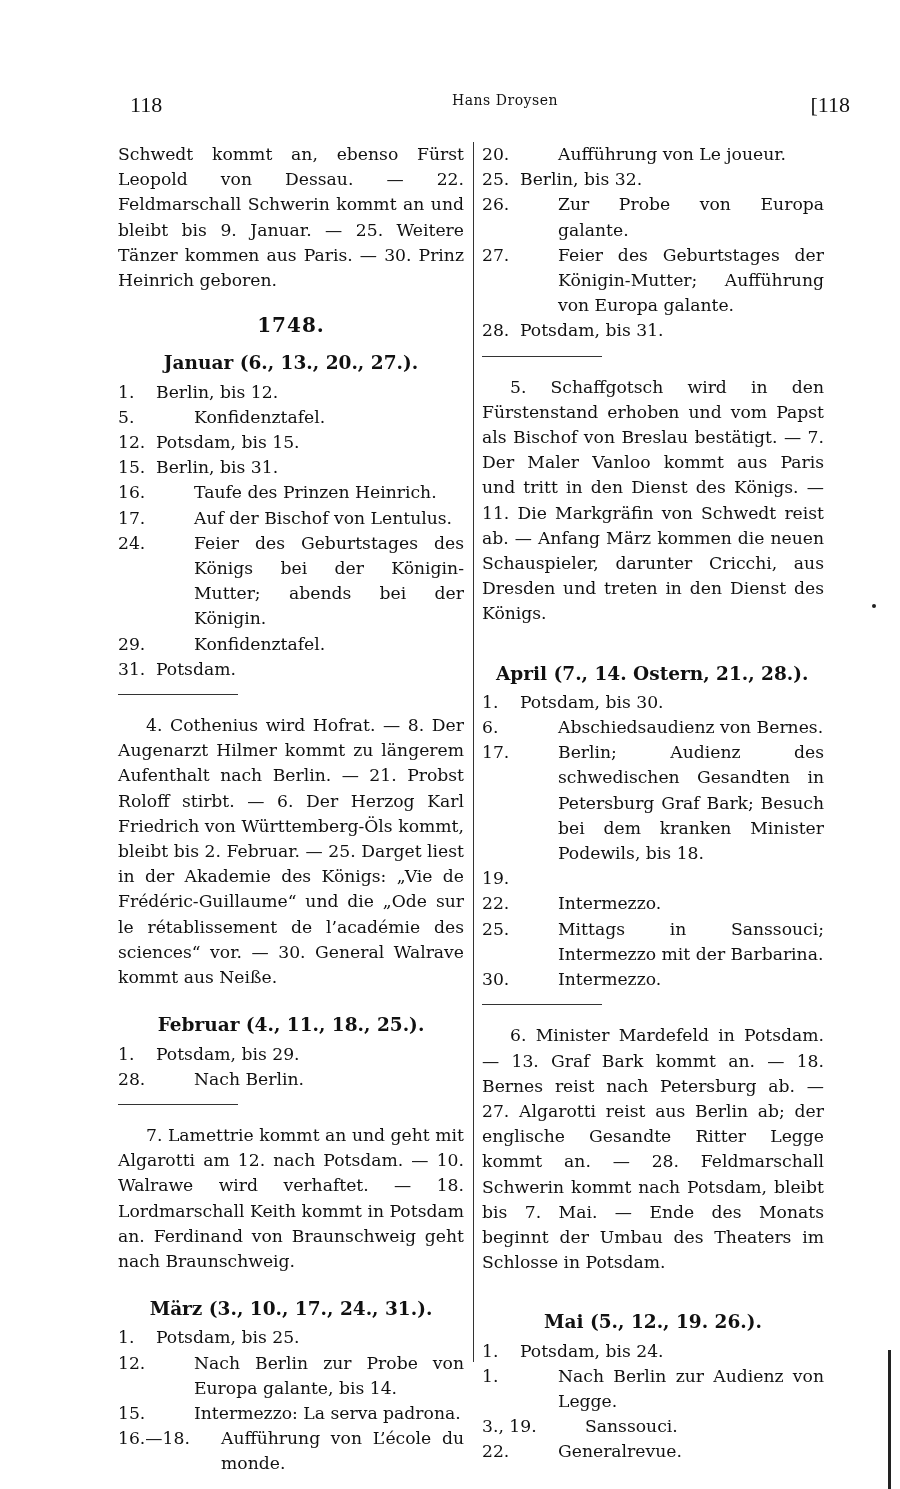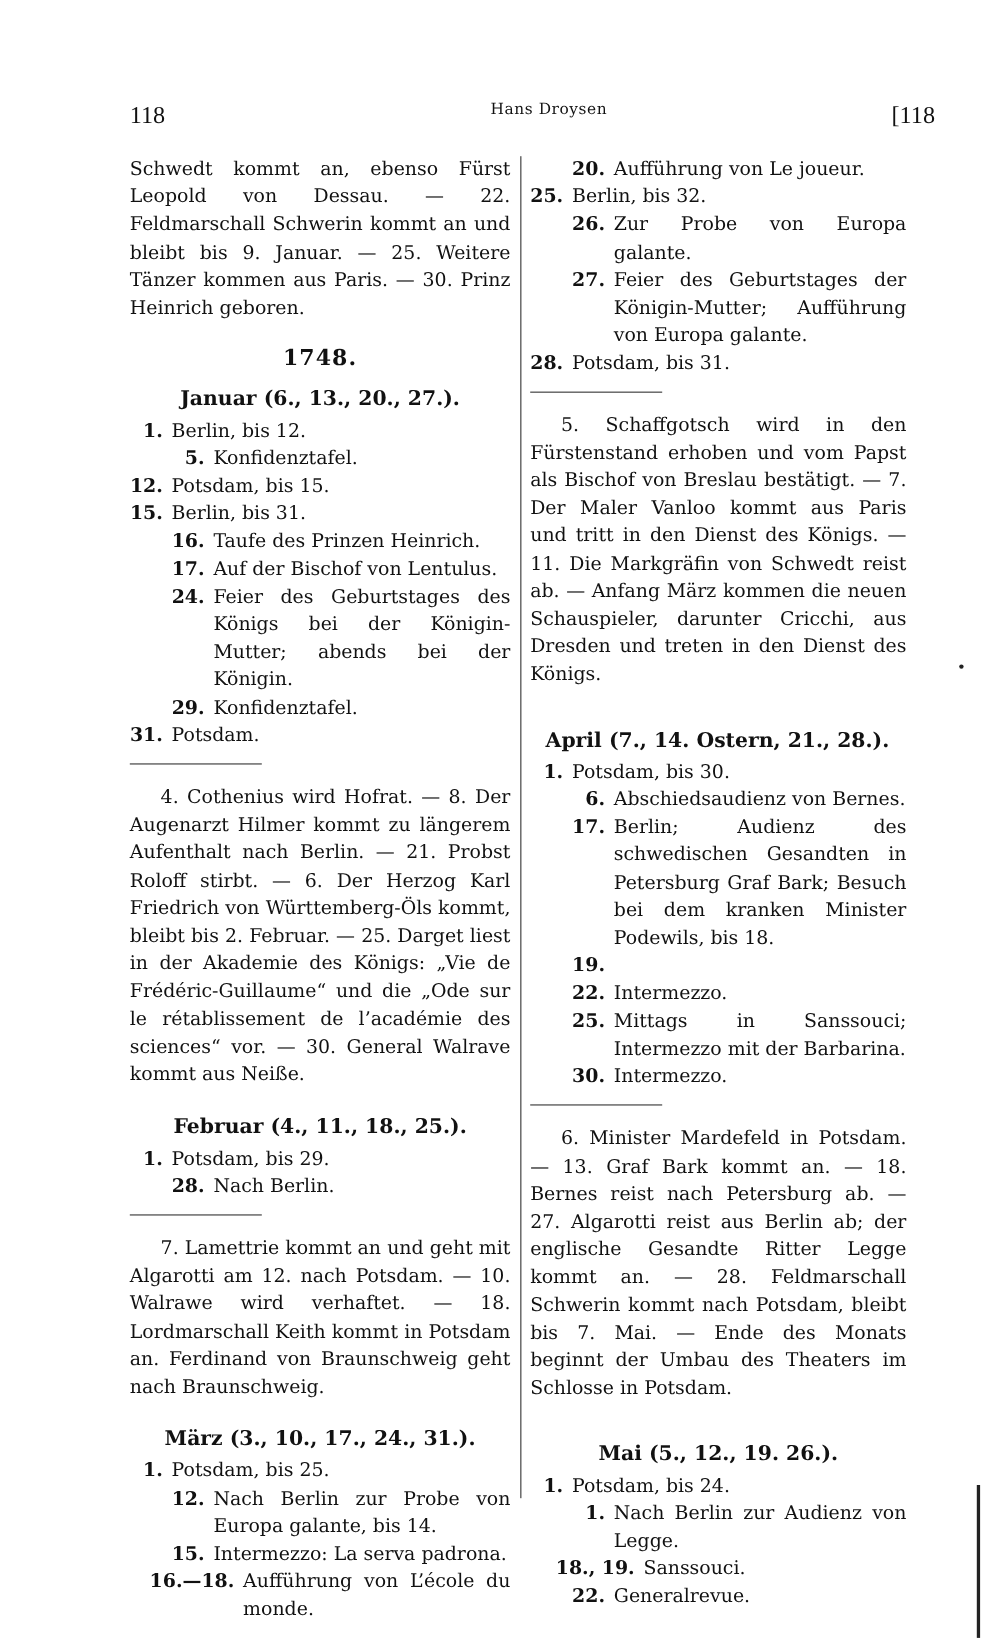--- a/index.html
+++ b/index.html
@@ -1,38 +1,38 @@
 <!DOCTYPE html>
 <html><head>
 <meta charset="utf-8">
 <style>
   html, body { margin: 0; padding: 0; background: #ffffff; }
   body { width: 900px; height: 1489px; position: relative; overflow: hidden;
          font-family: "DejaVu Serif", serif; color: #111; }
   .page { position: absolute; left: 0; top: 0; width: 900px; height: 1489px; }
-  .hdr { position: absolute; top: 92px; left: 118px; right: 50px; height: 30px; font-size: 21px; }
+  .hdr { position: absolute; top: 92px; left: 130px; right: 50px; height: 30px; font-size: 21px; }
   .hdr .pn-left { position: absolute; left: 0; top: 0; font-family: "Liberation Serif", serif; font-size: 22px; }
   .hdr .title { position: absolute; left: 0; right: 0; text-align: center; top: 0;
                 font-family: "DejaVu Serif", serif; font-size: 14px; letter-spacing: 0.5px; padding-left: 30px;}
   .hdr .pn-right { position: absolute; right: 0; top: 0; font-family: "Liberation Serif", serif; font-size: 22px; }
 
   .col { position: absolute; top: 142px; font-size: 17.2px; line-height: 25.2px; }
   .col-left { left: 118px; width: 346px; }
   .col-right { left: 482px; width: 342px; }
   .vrule { position: absolute; left: 473px; top: 142px; height: 1220px; width: 1px; background: #333; }
   .edge { position: absolute; left: 888px; top: 1350px; width: 3px; height: 139px; background: #222; }
   .dot { position: absolute; width: 4px; height: 4px; border-radius: 50%; background: #222; }
 
   .para { text-align: justify; margin: 0; }
   .para.indent { text-indent: 28px; }
   .year { text-align: center; font-weight: bold; font-size: 20px; margin: 20px 0 12px 0; letter-spacing: 1px; }
   .month { text-align: center; font-weight: bold; font-size: 18.5px; margin: 12px 0 4px 0; }
   .month.left { text-align: left; padding-left: 14px; }
   .entry { display: flex; margin: 0; }
-  .entry .d { font-weight: bold; text-align: right; flex: none; }
+  .entry .d { font-weight: normal; flex: none; }
   .entry .t { flex: 1; padding-left: 8px; text-align: justify; }
   .lvl0 .d { width: 30px; }
   .lvl1 .d { width: 68px; }
   .lvl1w .d { width: 95px; }
   .hr { width: 120px; height: 1px; background: #333; margin: 12px 0 18px 0; }
   .gap-s { height: 10px; }
   .gap-m { height: 22px; }
 </style>
 </head>
 <body>
@@ -196,21 +196,21 @@
     <div>
       <div class="entry lvl0">
           <span class="d">1.</span>
           <span class="t">Potsdam, bis 24.</span>
         </div>
       <div class="entry lvl1">
           <span class="d">1.</span>
           <span class="t">Nach Berlin zur Audienz von Legge.</span>
         </div>
       <div class="entry lvl1w">
-          <span class="d">18., 19.</span>
+          <span class="d">3., 19.</span>
           <span class="t">Sanssouci.</span>
         </div>
       <div class="entry lvl1">
           <span class="d">22.</span>
           <span class="t">Generalrevue.</span>
         </div>
     </div>
   </div>
 
   <div class="dot" style="left:872px; top:604px;"></div>

